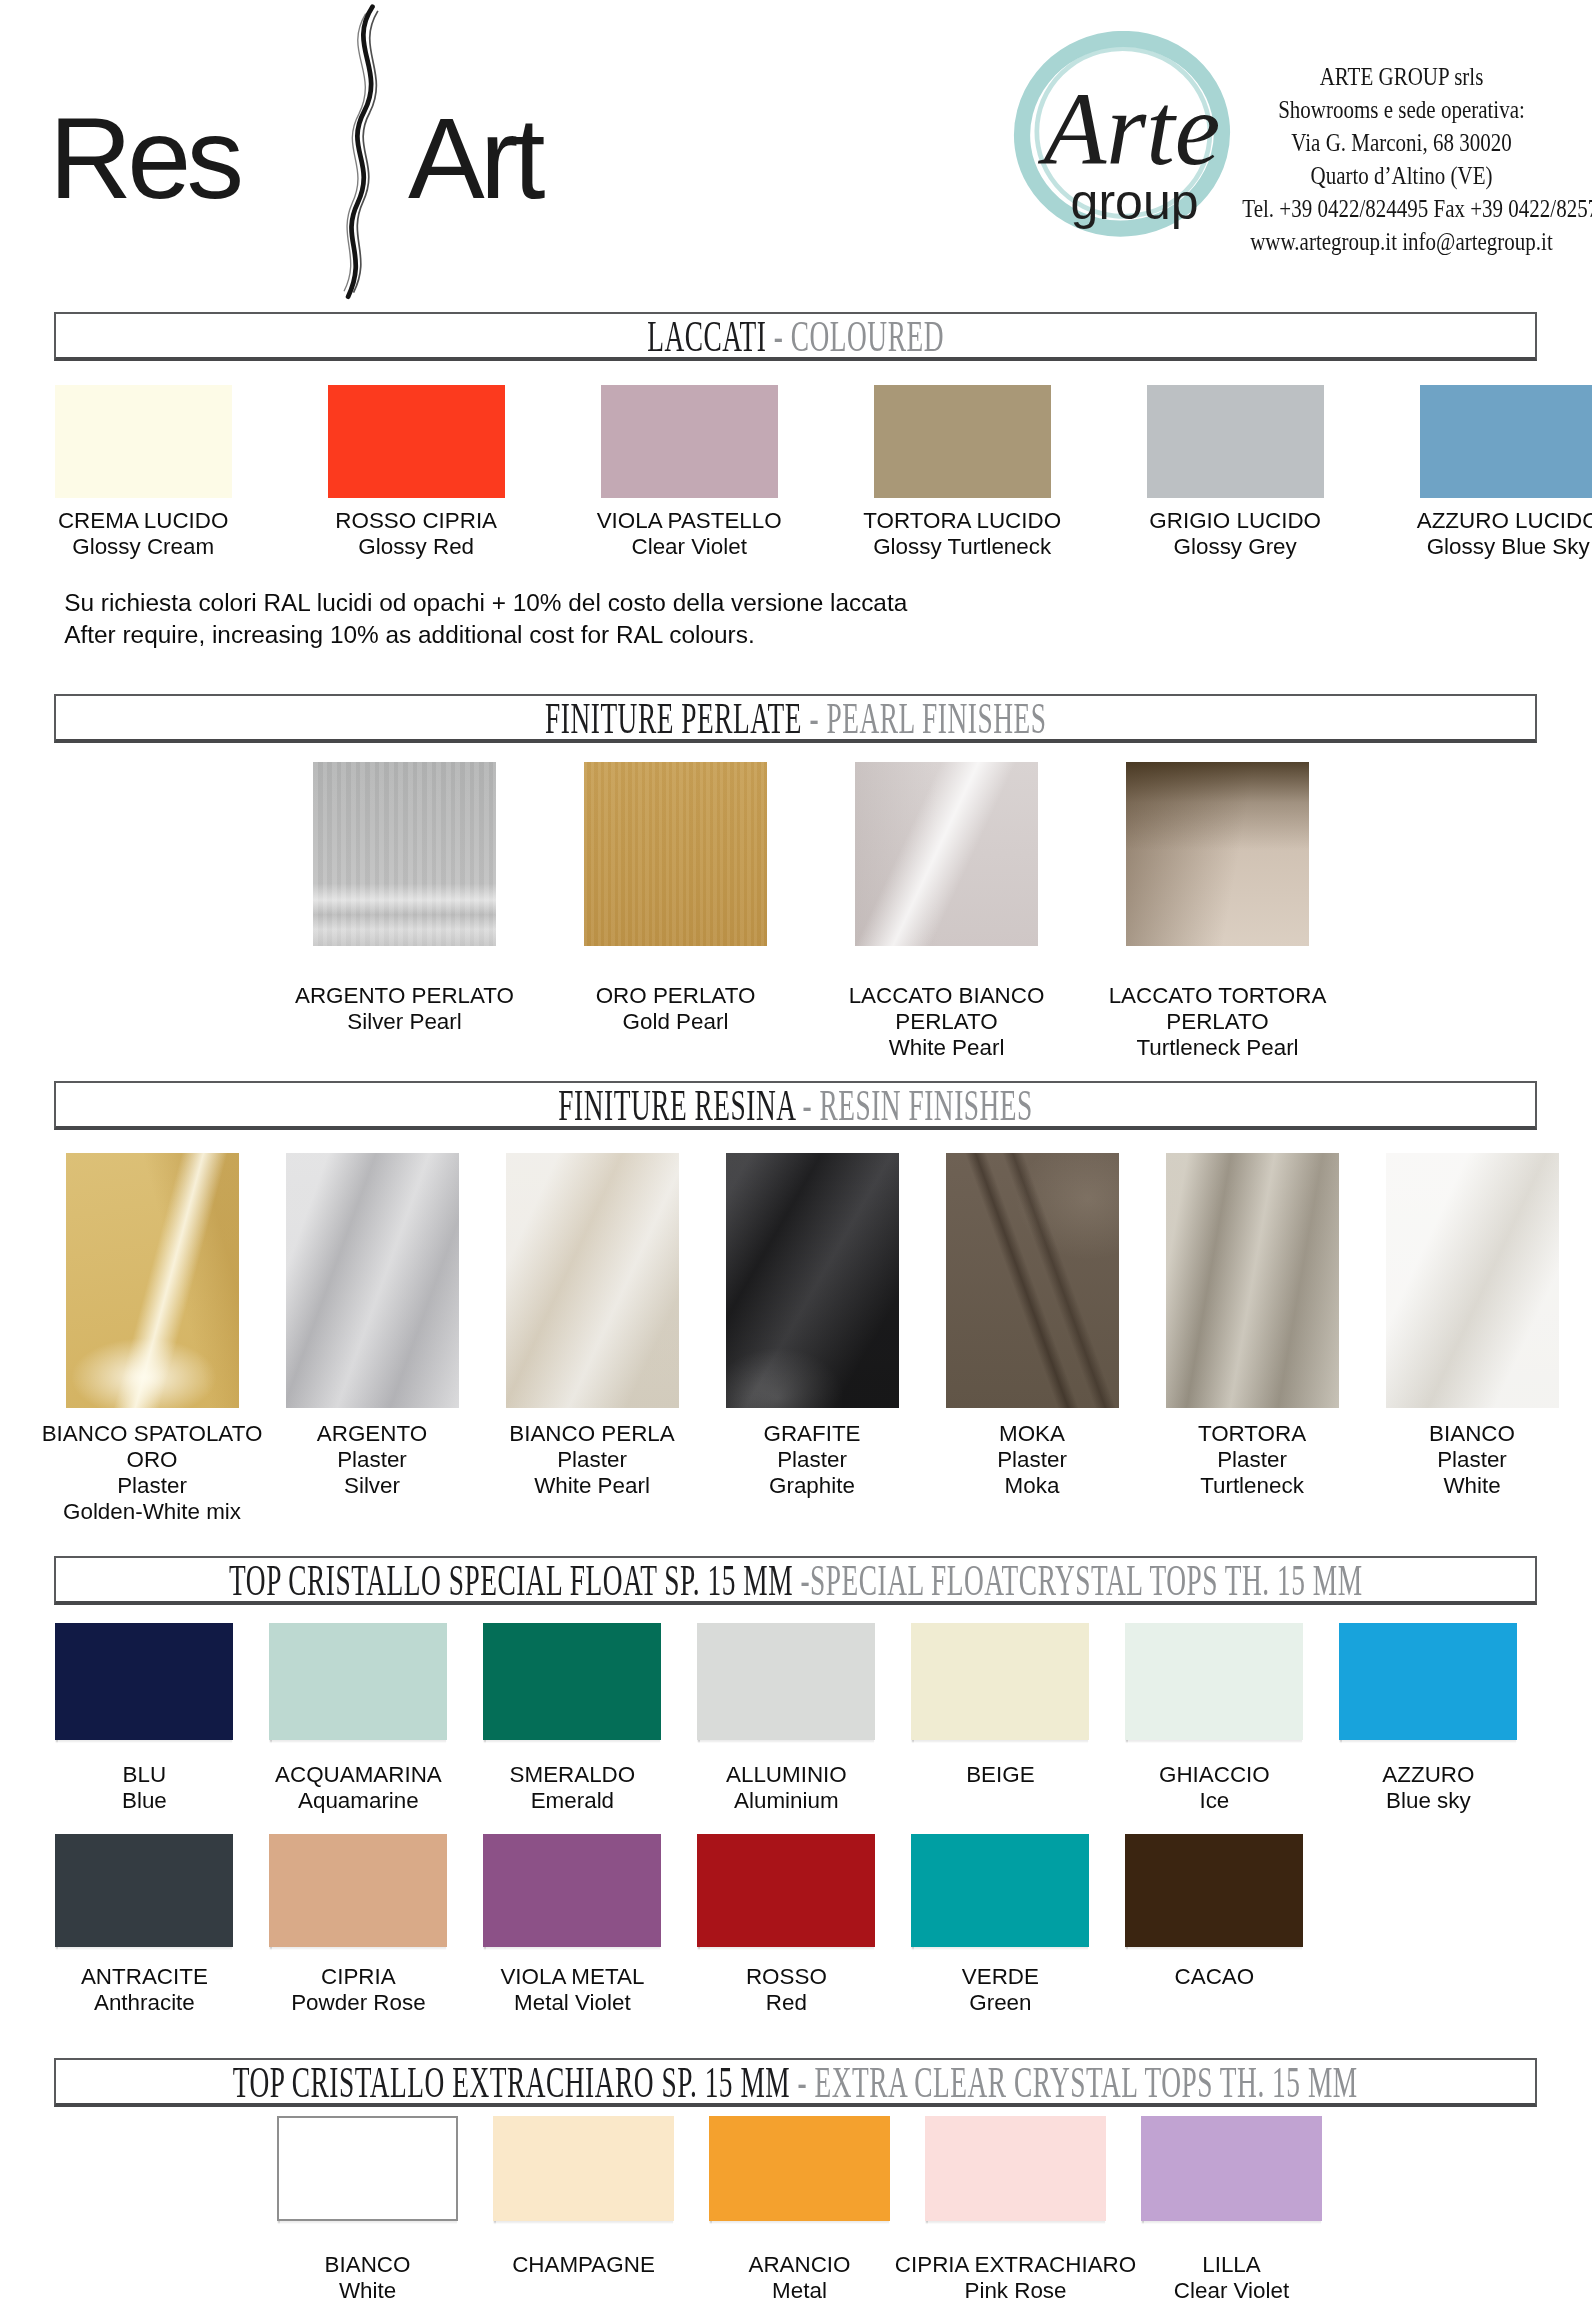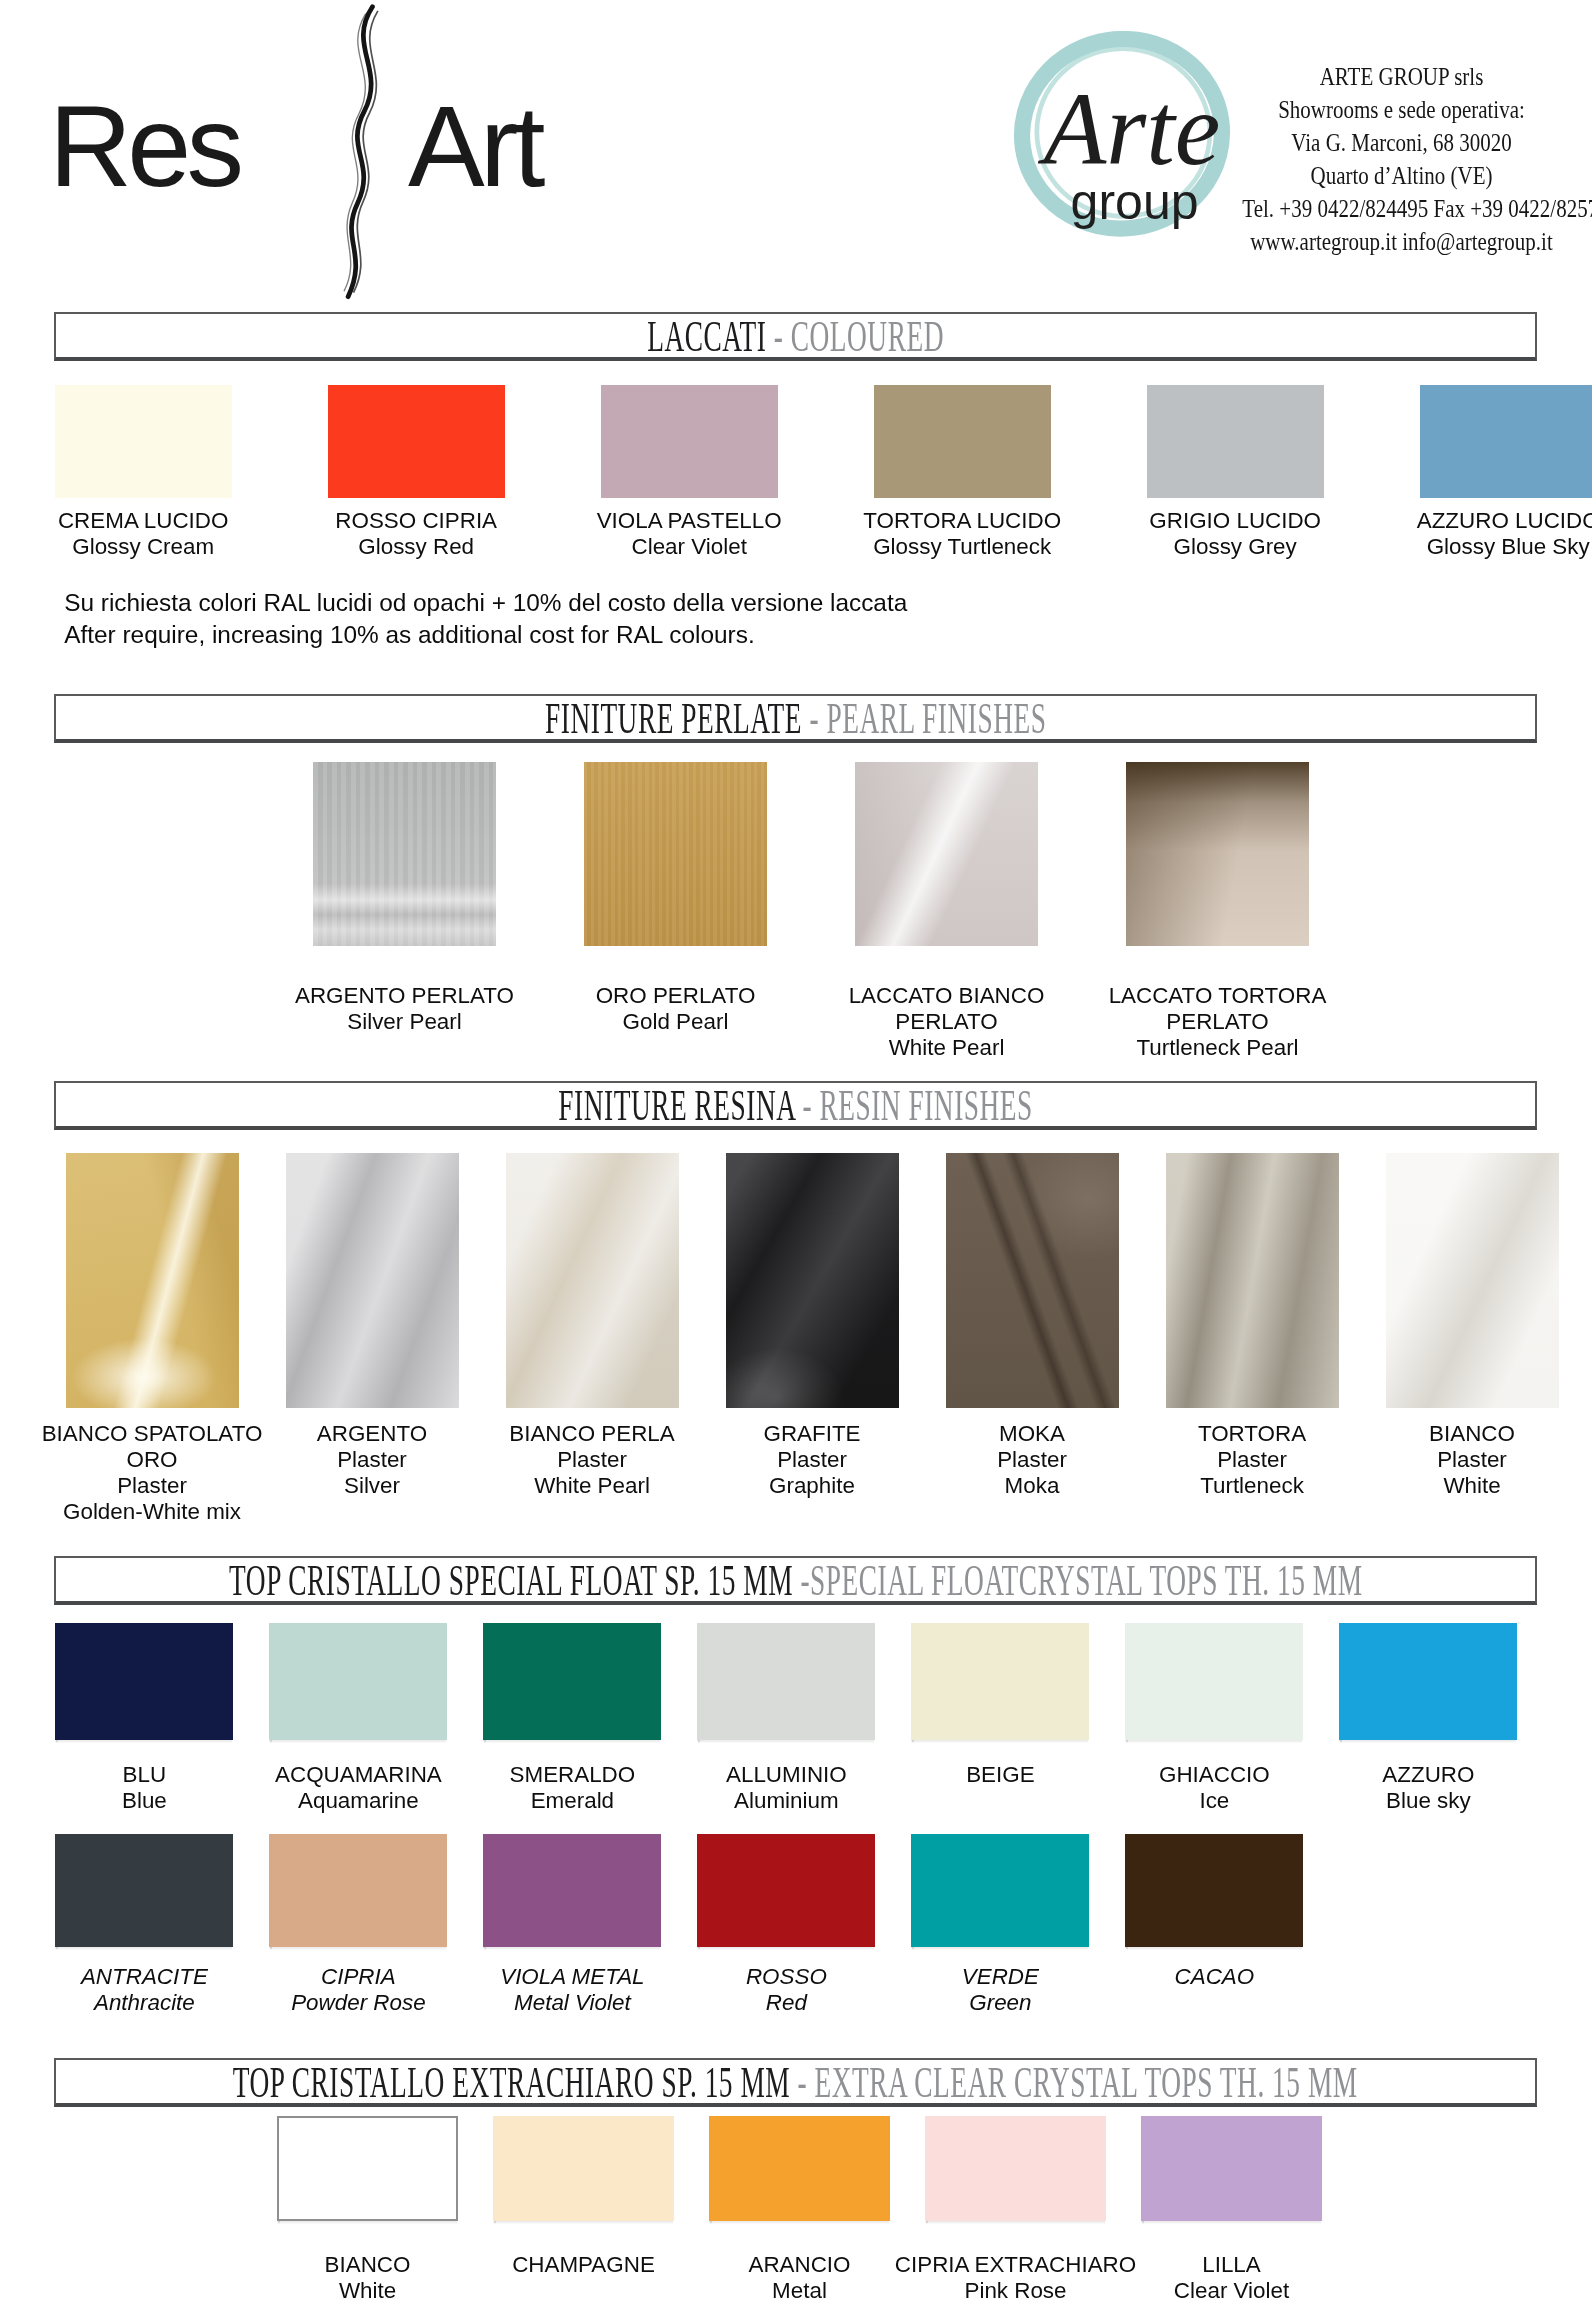--- a/index.html
+++ b/index.html
@@ -2,21 +2,21 @@
 <html style="font-size:11px"><head>
 <meta charset="utf-8">
 <style>
   * { margin:0; padding:0; box-sizing:border-box; }
   html,body { width:1592px; height:2307px; background:#ffffff; overflow:hidden;
               font-family:"Liberation Sans", sans-serif; color:#111; }
 
   
   .header { position:relative; width:1592px; height:312px; }
   .resart { position:absolute; left:49px; top:80px; height:203px; }
-  .resart .word { position:absolute; top:0; font-size:115px; letter-spacing:-4.7px;
+  .resart .word { position:absolute; top:12px; font-size:115px; letter-spacing:-4.7px;
                   color:#1a1a1a; font-family:"Liberation Sans", sans-serif; }
   .resart .w1 { left:0; }
   .resart .w2 { left:359px; }
   .brush { position:absolute; left:230px; top:-76px; }
   .artegroup-svg { position:absolute; left:1008px; top:31px; }
   .contact { position:absolute; left:1212px; top:60px; width:379px; text-align:center;
              font-family:"Liberation Serif", serif; font-size:25px; line-height:33px;
              color:#161616; transform:scaleX(0.84); transform-origin:center top; }
   .contact div { white-space:nowrap; }
 
@@ -60,21 +60,21 @@
 
   
   .sec-float .box { margin-top:30.5px; }
   .sec-float .row { padding-left:1.4px; gap:36px; }
   .sec-float .row1 { margin-top:18.3px; }
   .sec-float .row2 { margin-top:19.6px; }
   .sec-float .cell { width:178px; }
   .sec-float .row1 .swatch { width:178px; height:117px; }
   .sec-float .row2 .swatch { width:178px; height:113px; }
   .sec-float .row1 .labels { margin-top:22px; }
-  .sec-float .row2 .labels { margin-top:17px;font-style:italic; }
+  .sec-float .row2 .labels { margin-top:17px; }
   .sec-float .swatch, .sec-extra .swatch { box-shadow:0 2.7px 1.4px -0.7px rgba(110,110,110,0.45); }
 
   
   .sec-extra .box { margin-top:42px; }
   .sec-extra .row { margin-top:9.5px; padding-left:223px; gap:35px; }
   .sec-extra .cell { width:181px; }
   .sec-extra .swatch { width:181px; height:105px; }
   .sec-extra .labels { margin-top:30.5px; }
 
   .sw-bordered { border:2px solid #8f8f8f; }

